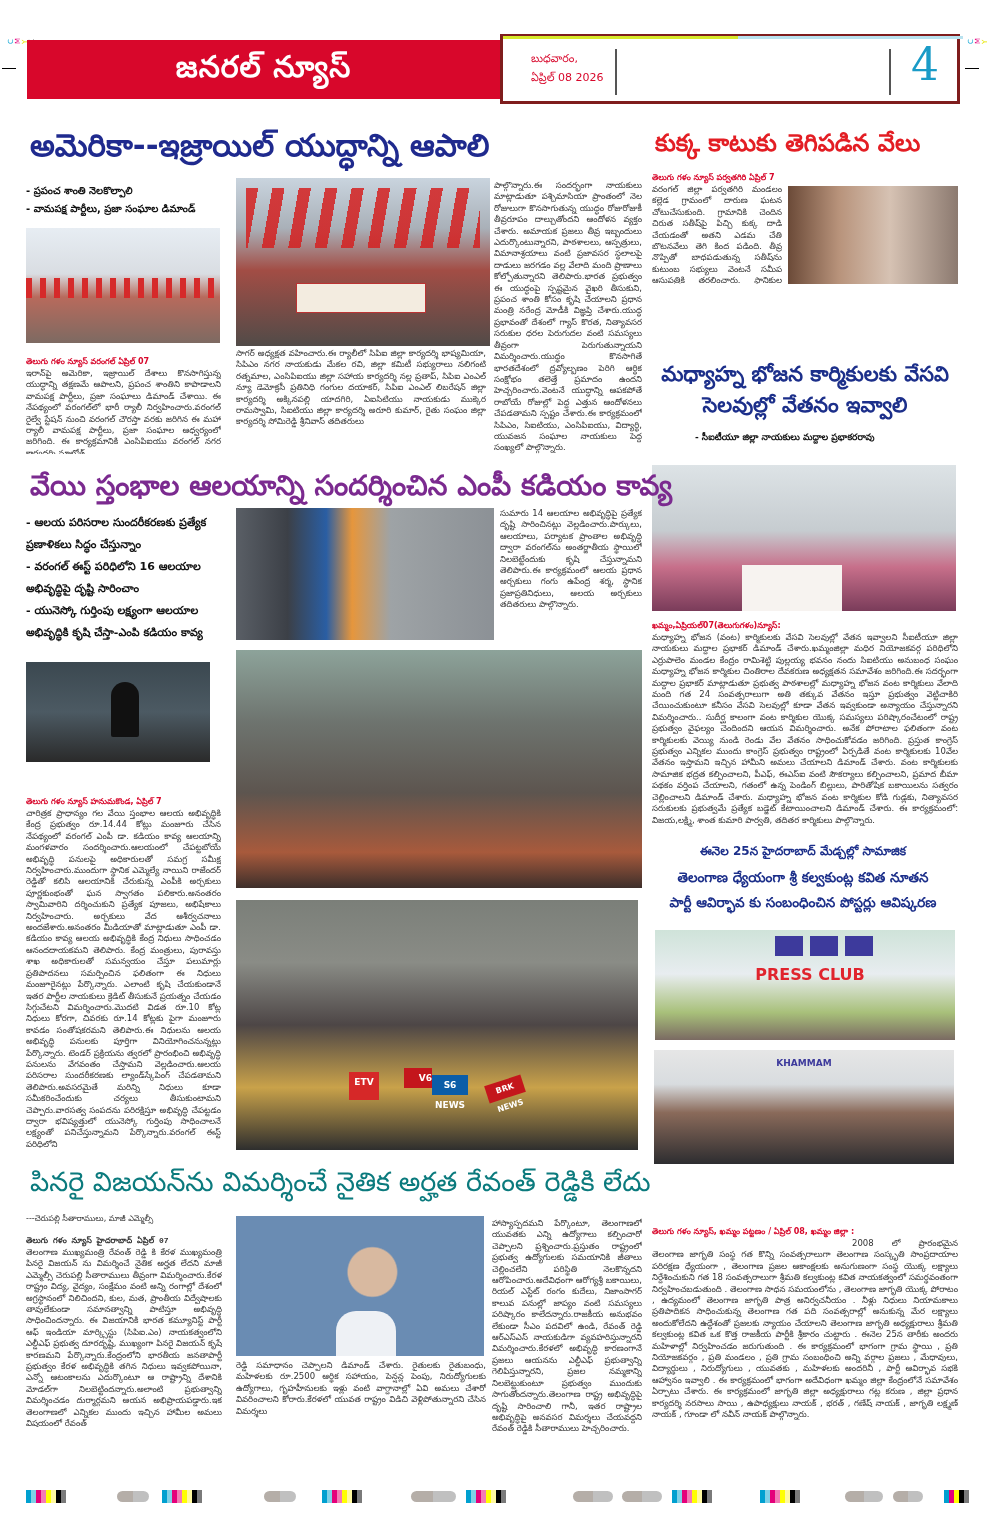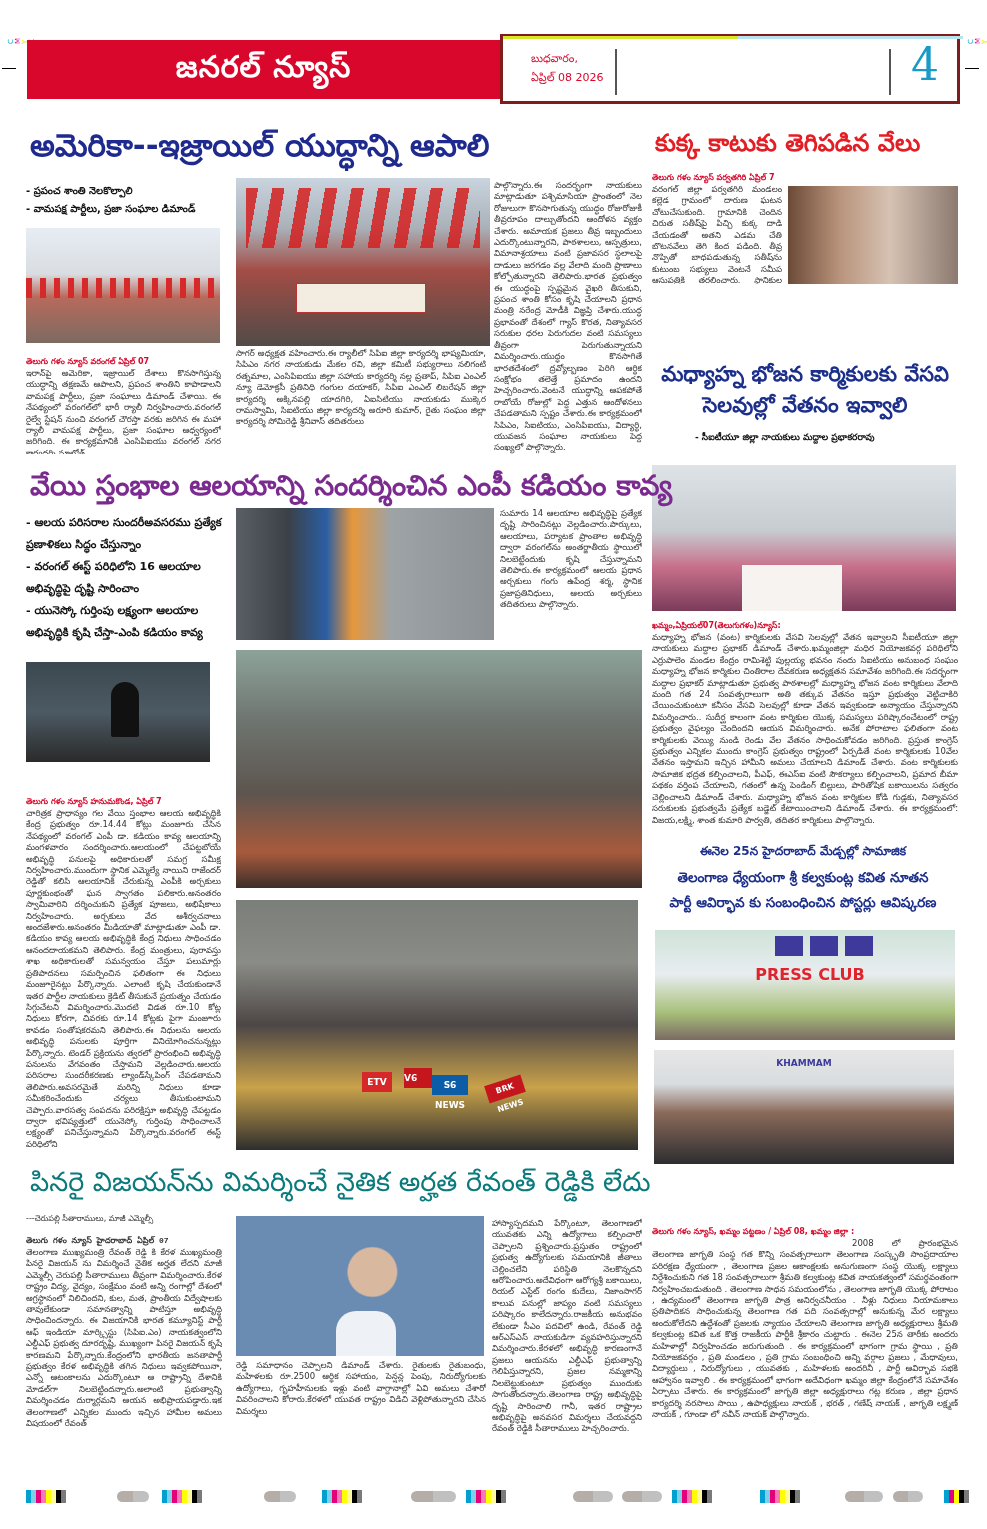--- a/index.html
+++ b/index.html
@@ -101,40 +101,40 @@
     <div>- సీఐటీయూ జిల్లా నాయకులు మద్దాల ప్రభాకరరావు</div>
   </div>
 <div class="photo" style="left:652px; top:465px; width:304px; height:146px; background:linear-gradient(180deg,#dde3e6 0%,#c6ccd0 45%,#c76f8a 70%,#7a3c5a 100%);">
   <div style="position:absolute;left:90px;top:100px;width:100px;height:46px;background:#f7f3f0;"></div>
 </div>
 <div class="dateline" style="left:652px; top:621px;">ఖమ్మం,ఏప్రియల్07(తెలుగుగళం)న్యూస్:</div>
 <div class="body-text" style="left:652px; top:632px; width:306px; height:198px;">మధ్యాహ్న భోజన (వంట) కార్మికులకు వేసవి సెలవుల్లో వేతన ఇవ్వాలని సీఐటీయూ జిల్లా నాయకులు మద్దాల ప్రభాకర్ డిమాండ్ చేశారు.ఖమ్మంజిల్లా మధిర నియోజకవర్గ పరిధిలోని ఎర్రుపాలెం మండల కేంద్రం రామిశెట్టి పుల్లయ్య భవనం నందు సిఐటియు అనుబంధ సంఘం మధ్యాహ్న భోజన కార్మికుల చింతిరాల దేవకరుణ అధ్యక్షతన సమావేశం జరిగింది.ఈ సదర్భంగా మద్దాల ప్రభాకర్ మాట్లాడుతూ ప్రభుత్వ పాఠశాలల్లో మధ్యాహ్న భోజన వంట కార్మికులు వేలాది మంది గత 24 సంవత్సరాలుగా అతి తక్కువ వేతనం ఇస్తూ ప్రభుత్వం వెట్టిచాకిరి చేయించుకుంటూ కనీసం వేసవి సెలవుల్లో కూడా వేతన ఇవ్వకుండా అన్యాయం చేస్తున్నారని విమర్శించారు.. సుదీర్ఘ కాలంగా వంట కార్మికుల యొక్క సమస్యలు పరిష్కారంచేటంలో రాష్ట్ర ప్రభుత్వం వైఫల్యం చెందిందని ఆయన విమర్శించారు. అనేక పోరాటాల ఫలితంగా వంట కార్మికులకు వెయ్యి నుండి రెండు వేల వేతనం సాధించుకోవడం జరిగింది. ప్రస్తుత కాంగ్రెస్ ప్రభుత్వం ఎన్నికల ముందు కాంగ్రెస్ ప్రభుత్వం రాష్ట్రంలో ఏర్పడితే వంట కార్మికులకు 10వేల వేతనం ఇస్తామని ఇచ్చిన హామీని అమలు చేయాలని డిమాండ్ చేశారు. వంట కార్మికులకు సామాజిక భద్రత కల్పించాలని, పీఎఫ్, ఈఎస్ఐ వంటి సౌకర్యాలు కల్పించాలని, ప్రమాద బీమా పథకం వర్తింప చేయాలని, గతంలో ఉన్న పెండింగ్ బిల్లులు, పారితోషిక బకాయిలను సత్వరం చెల్లించాలని డిమాండ్ చేశారు. మధ్యాహ్న భోజన వంట కార్మికుల కోడి గుడ్లకు, నిత్యావసర సరుకులకు ప్రభుత్వమే ప్రత్యేక బడ్జెట్ కేటాయించాలని డిమాండ్ చేశారు. ఈ కార్యక్రమంలో: విజయ,లక్ష్మి, శాంత కుమారి పార్వతి, తదితర కార్మికులు పాల్గొన్నారు.</div>
 
 <div class="headline h-purple" style="left:30px; top:470px; font-size:28px;">వేయి స్తంభాల ఆలయాన్ని సందర్శించిన ఎంపీ కడియం కావ్య</div>
 <div class="bullets" style="left:26px; top:512px; font-size:11px; line-height:22px;">
-  <div>- ఆలయ పరిసరాల సుందరీఅవసరము ప్రత్యేక</div>
+  <div>- ఆలయ పరిసరాల సుందరీకరణకు ప్రత్యేక</div>
   <div>ప్రణాళికలు సిద్ధం చేస్తున్నాం</div>
   <div>- వరంగల్ ఈస్ట్ పరిధిలోని 16 ఆలయాల</div>
   <div>అభివృద్ధిపై దృష్టి సారించాం</div>
   <div>- యునెస్కో గుర్తింపు లక్ష్యంగా ఆలయాల</div>
   <div>అభివృద్ధికి కృషి చేస్తా-ఎంపి కడియం కావ్య</div>
 </div>
 <div class="photo" style="left:236px; top:508px; width:258px; height:132px; background:linear-gradient(90deg,#5a5f66 0%,#3c4047 20%,#2a5ea3 35%,#e6963c 45%,#9ea3a6 60%,#8c9196 100%);"></div>
 <div class="body-text" style="left:500px; top:508px; width:142px; height:132px;">సుమారు 14 ఆలయాల అభివృద్ధిపై ప్రత్యేక దృష్టి సారించినట్లు వెల్లడించారు.పార్కులు, ఆలయాలు, పర్యాటక ప్రాంతాల అభివృద్ధి ద్వారా వరంగల్‌ను అంతర్జాతీయ స్థాయిలో నిలబెట్టేందుకు కృషి చేస్తున్నామని తెలిపారు.ఈ కార్యక్రమంలో ఆలయ ప్రధాన అర్చకులు గంగు ఉపేంద్ర శర్మ, స్థానిక ప్రజాప్రతినిధులు, ఆలయ అర్చకులు తదితరులు పాల్గొన్నారు.</div>
 <div class="photo" style="left:26px; top:662px; width:184px; height:100px; background:linear-gradient(180deg,#3b4850 0%,#4c5a63 50%,#2a2a2a 100%);">
   <div style="position:absolute;left:85px;top:20px;width:28px;height:55px;background:#111;border-radius:14px 14px 2px 2px;"></div>
 </div>
 <div class="dateline" style="left:26px; top:797px;">తెలుగు గళం న్యూస్ హనుమకొండ, ఏప్రిల్ 7</div>
 <div class="body-text" style="left:26px; top:808px; width:195px; height:345px;">చారిత్రక ప్రాధాన్యం గల వేయి స్తంభాల ఆలయ అభివృద్ధికి కేంద్ర ప్రభుత్వం రూ.14.44 కోట్లు మంజూరు చేసిన నేపథ్యంలో వరంగల్ ఎంపీ డా. కడియం కావ్య ఆలయాన్ని మంగళవారం సందర్శించారు.ఆలయంలో చేపట్టబోయే అభివృద్ధి పనులపై అధికారులతో సమగ్ర సమీక్ష నిర్వహించారు.ముందుగా స్థానిక ఎమ్మెల్యే నాయిని రాజేందర్ రెడ్డితో కలిసి ఆలయానికి చేరుకున్న ఎంపీకి అర్చకులు పూర్ణకుంభంతో ఘన స్వాగతం పలికారు.అనంతరం స్వామివారిని దర్శించుకుని ప్రత్యేక పూజలు, అభిషేకాలు నిర్వహించారు. అర్చకులు వేద ఆశీర్వచనాలు అందజేశారు.అనంతరం మీడియాతో మాట్లాడుతూ ఎంపీ డా. కడియం కావ్య ఆలయ అభివృద్ధికి కేంద్ర నిధులు సాధించడం ఆనందదాయకమని తెలిపారు. కేంద్ర మంత్రులు, పురావస్తు శాఖ అధికారులతో సమన్వయం చేస్తూ పలుమార్లు ప్రతిపాదనలు సమర్పించిన ఫలితంగా ఈ నిధులు మంజూరైనట్లు పేర్కొన్నారు. ఎలాంటి కృషి చేయకుండానే ఇతర పార్టీల నాయకులు క్రెడిట్ తీసుకునే ప్రయత్నం చేయడం సిగ్గుచేటని విమర్శించారు.మొదటి విడత రూ.10 కోట్ల నిధులు కోరగా, చివరకు రూ.14 కోట్లకు పైగా మంజూరు కావడం సంతోషకరమని తెలిపారు.ఈ నిధులను ఆలయ అభివృద్ధి పనులకు పూర్తిగా వినియోగించనున్నట్లు పేర్కొన్నారు. టెండర్ ప్రక్రియను త్వరలో ప్రారంభించి అభివృద్ధి పనులను వేగవంతం చేస్తామని వెల్లడించారు.ఆలయ పరిసరాల సుందరీకరణకు ల్యాండ్‌స్కేపింగ్ చేపడతామని తెలిపారు.అవసరమైతే మరిన్ని నిధులు కూడా సమీకరించేందుకు చర్యలు తీసుకుంటామని చెప్పారు.వారసత్వ సంపదను పరిరక్షిస్తూ అభివృద్ధి చేపట్టడం ద్వారా భవిష్యత్తులో యునెస్కో గుర్తింపు సాధించాలనే లక్ష్యంతో పనిచేస్తున్నామని పేర్కొన్నారు.వరంగల్ ఈస్ట్ పరిధిలోని</div>
 <div class="photo" style="left:236px; top:650px; width:406px; height:238px; background:linear-gradient(180deg,#8da39a 0%,#6e746f 30%,#5d554f 60%,#a85a3c 85%,#3d2f2b 100%);"></div>
 <div class="photo" style="left:236px; top:900px; width:402px; height:250px; background:linear-gradient(180deg,#7b7f79 0%,#8a8c86 25%,#4d4646 50%,#c9a24a 75%,#2e2e2e 100%);">
   <div style="position:absolute;left:196px;top:175px;width:36px;height:20px;background:#0b5da8;color:#fff;font-size:9px;font-weight:bold;text-align:center;line-height:20px;">S6 NEWS</div>
-  <div style="position:absolute;left:168px;top:168px;width:28px;height:20px;background:#c4161c;color:#fff;font-size:9px;font-weight:bold;text-align:left;line-height:20px;">V6</div>
+  <div style="position:absolute;left:168px;top:168px;width:28px;height:20px;background:#c4161c;color:#fff;font-size:9px;font-weight:bold;text-align:right;line-height:20px;">V6</div>
   <div style="position:absolute;left:250px;top:180px;width:38px;height:18px;background:#c4161c;color:#fff;font-size:8px;font-weight:bold;text-align:center;line-height:18px;transform:rotate(-18deg);">BRK NEWS</div>
-  <div style="position:absolute;left:126px;top:172px;width:30px;height:20px;background:#d62828;color:#fff;font-size:9px;font-weight:bold;text-align:center;line-height:20px;">ETV</div>
+  <div style="position:absolute;left:113px;top:172px;width:30px;height:28px;background:#d62828;color:#fff;font-size:9px;font-weight:bold;text-align:center;line-height:20px;">ETV</div>
 </div>
 
 <div class="headline h-navy" style="left:648px; top:845px; width:310px; text-align:center; font-size:12px;">ఈనెల 25న హైదరాబాద్ మేడ్చల్లో సామాజిక</div>
 <div class="headline h-navy" style="left:648px; top:870px; width:310px; text-align:center; font-size:13.5px;">తెలంగాణ ధ్యేయంగా శ్రీ కల్వకుంట్ల కవిత నూతన</div>
 <div class="headline h-navy" style="left:648px; top:895px; width:310px; text-align:center; font-size:13.5px;">పార్టీ ఆవిర్భావ కు సంబంధించిన పోస్టర్లు ఆవిష్కరణ</div>
 <div class="photo" style="left:655px; top:930px; width:300px; height:110px; background:linear-gradient(180deg,#cfe3d9 0%,#e8edf0 40%,#a8c07a 75%,#7a6a62 100%);">
   <div style="position:absolute;left:100px;top:35px;width:110px;text-align:center;color:#e0242d;font-weight:bold;font-size:16px;">PRESS CLUB</div>
   <div style="position:absolute;left:120px;top:6px;width:28px;height:20px;background:#3d3a9c;"></div>
   <div style="position:absolute;left:155px;top:6px;width:28px;height:20px;background:#3d3a9c;"></div>
   <div style="position:absolute;left:190px;top:6px;width:28px;height:20px;background:#3d3a9c;"></div>

